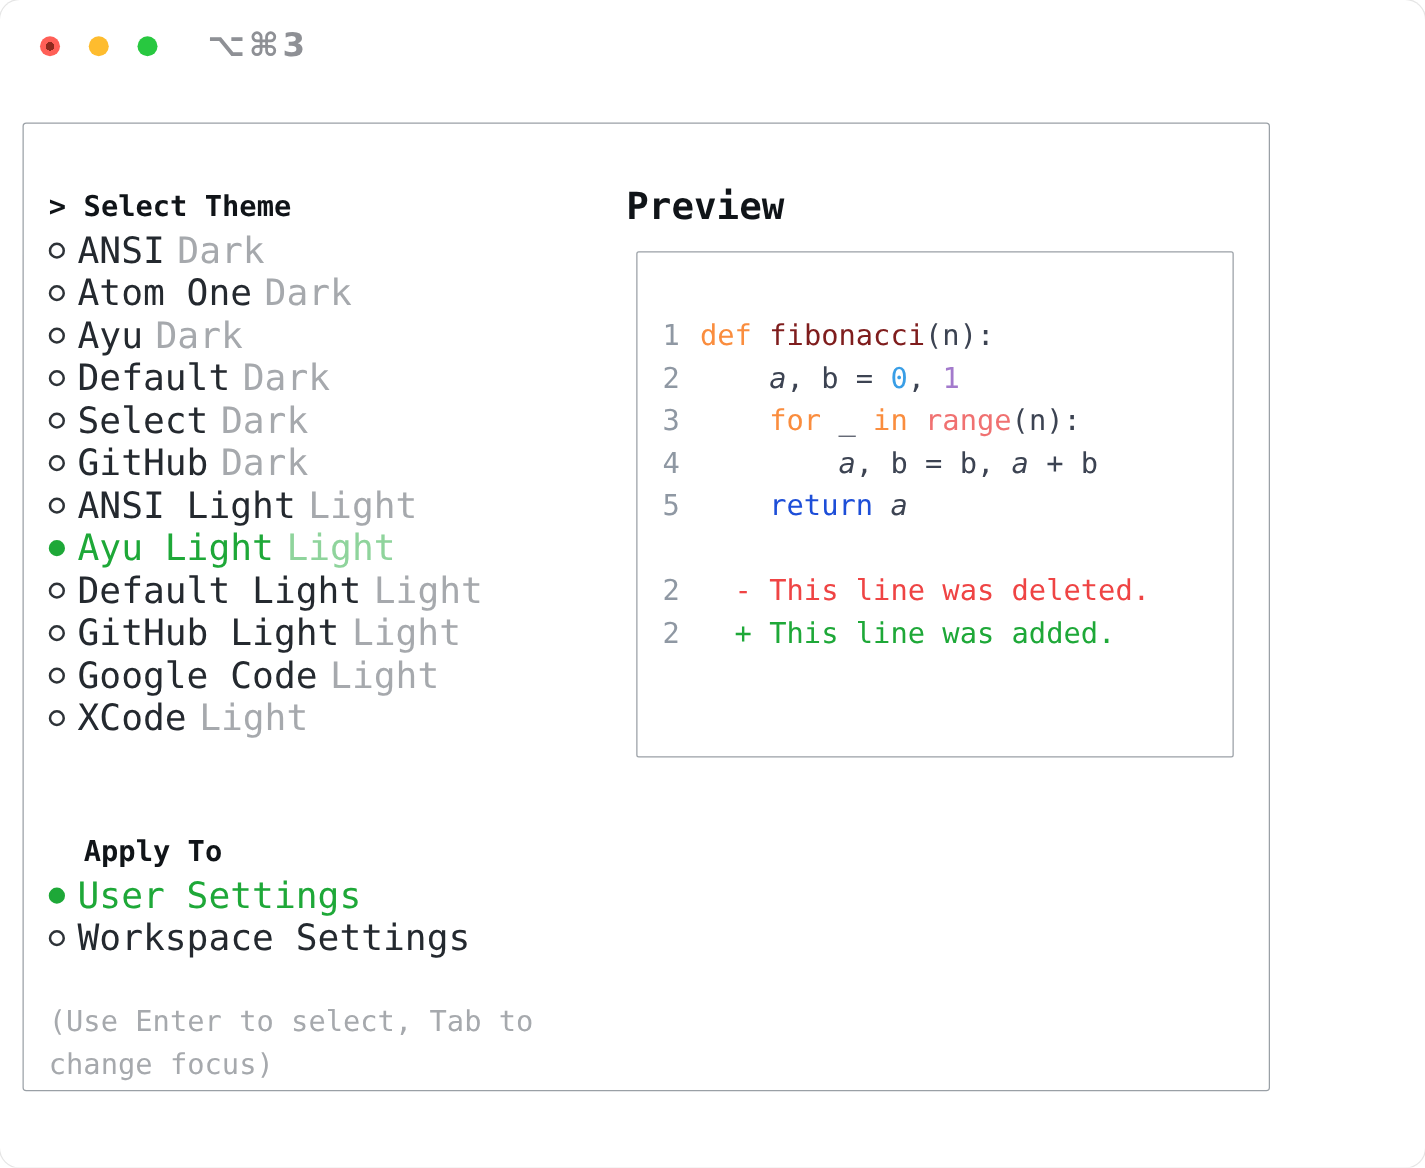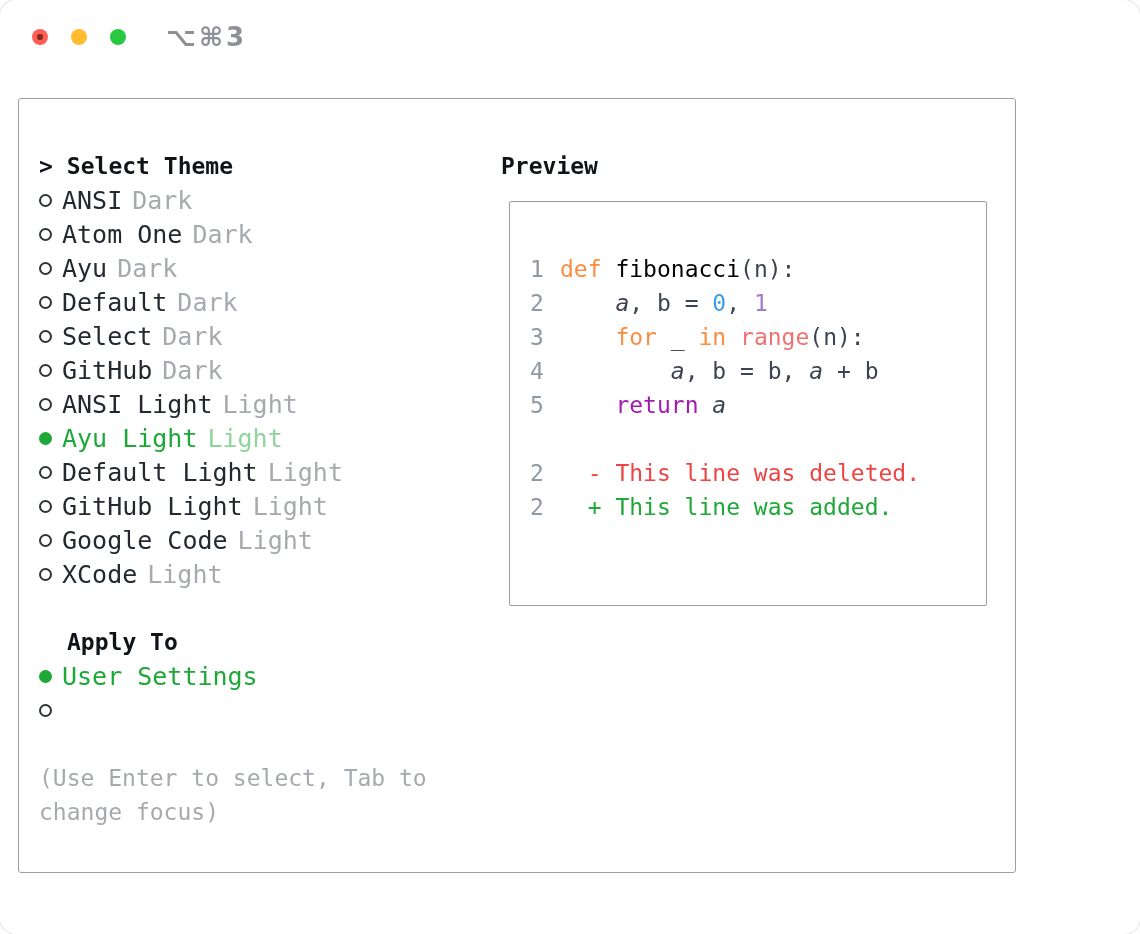--- a/index.html
+++ b/index.html
@@ -41,46 +41,46 @@
   .left-col { position: absolute; left: 20px; top: 50px; width: 430px; }
   .title-line {
     height: 34px; line-height: 34px;
     font-size: 23px; font-weight: bold; color: #101418;
     white-space: pre;
   }
   .title-line .title-text { margin-left: 14px; }
   .row {
     display: flex; align-items: center;
     height: 34px; gap: 10px;
-    font-size: 25px; color: #24292f;
+    font-size: 29px; color: #24292f;
   }
   .radio {
     flex: none;
     width: 13px; height: 13px; border-radius: 50%;
     border: 2.5px solid #2e3338;
     background: transparent;
   }
   .lab { white-space: pre; }
   .variant { white-space: pre; color: #a6a9ad; }
   .spacer { height: 34px; }
   .apply-title {
     height: 34px; line-height: 34px; padding-left: 28px;
-    font-size: 23px; font-weight: bold; color: #101418;
+    font-size: 23px; font-weight: bold; color: #101418; margin-top: 40px;
   }
   .hint {
     margin-top: 34px;
     font-size: 23px; line-height: 34px;
     color: #a6a9ad;
   }
 
   
   .preview-title {
     position: absolute; left: 482px; top: 50px;
     height: 34px; line-height: 34px;
-    font-size: 23px; font-weight: bold; color: #101418;
+    font-size: 30px; font-weight: bold; color: #101418;
   }
   .preview-box {
     position: absolute; left: 490px; top: 102px;
     width: 478px; height: 405px;
     border: 1.5px solid #9aa0a6; border-radius: 2px;
     padding: 50px 0 0 20px;
     background: #ffffff;
   }
   .cline { height: 34px; line-height: 34px; font-size: 23px; white-space: pre; }
   .lineno { display: inline-block; width: 30px; }
@@ -174,35 +174,36 @@
 
       <div class="apply-title">Apply To</div>
 
       <div id="apply-list">
           <div class="row">
             <span class="radio" style="background: rgb(30, 168, 56); border-color: rgb(30, 168, 56);"></span>
             <span class="lab" style="color: rgb(30, 168, 56);">User Settings</span>
           </div>
           <div class="row">
             <span class="radio"></span>
+            <span class="lab">Workspace Settings</span>
           </div>
         </div>
 
       <div class="hint">(Use Enter to select, Tab to change focus)</div>
     </div>
 
     <div class="preview-title">Preview</div>
 
     <div class="preview-box">
       <div id="code-lines">
-          <div class="cline"><span class="lineno" style="color: rgb(143, 152, 163);">1</span><span class="ctext"><span class="tok" style="color: rgb(250, 141, 62);">def</span><span class="tok" style="color: rgb(60, 67, 82);"> </span><span class="tok" style="color: #000000;">fibonacci</span><span class="tok" style="color: rgb(60, 67, 82);">(n):</span></span></div>
+          <div class="cline"><span class="lineno" style="color: rgb(143, 152, 163);">1</span><span class="ctext"><span class="tok" style="color: rgb(250, 141, 62);">def</span><span class="tok" style="color: rgb(60, 67, 82);"> </span><span class="tok" style="color: #7f1d1d;">fibonacci</span><span class="tok" style="color: rgb(60, 67, 82);">(n):</span></span></div>
           <div class="cline"><span class="lineno" style="color: rgb(143, 152, 163);">2</span><span class="ctext"><span class="tok" style="color: rgb(60, 67, 82);">    </span><span class="tok" style="color: rgb(60, 67, 82); font-style: italic;">a</span><span class="tok" style="color: rgb(60, 67, 82);">, b = </span><span class="tok" style="color: rgb(57, 158, 230);">0</span><span class="tok" style="color: rgb(60, 67, 82);">, </span><span class="tok" style="color: rgb(163, 122, 204);">1</span></span></div>
           <div class="cline"><span class="lineno" style="color: rgb(143, 152, 163);">3</span><span class="ctext"><span class="tok" style="color: rgb(60, 67, 82);">    </span><span class="tok" style="color: rgb(250, 141, 62);">for</span><span class="tok" style="color: rgb(60, 67, 82);"> _ </span><span class="tok" style="color: rgb(250, 141, 62);">in</span><span class="tok" style="color: rgb(60, 67, 82);"> </span><span class="tok" style="color: rgb(240, 113, 113);">range</span><span class="tok" style="color: rgb(60, 67, 82);">(n):</span></span></div>
           <div class="cline"><span class="lineno" style="color: rgb(143, 152, 163);">4</span><span class="ctext"><span class="tok" style="color: rgb(60, 67, 82);">        </span><span class="tok" style="color: rgb(60, 67, 82); font-style: italic;">a</span><span class="tok" style="color: rgb(60, 67, 82);">, b = b, </span><span class="tok" style="color: rgb(60, 67, 82); font-style: italic;">a</span><span class="tok" style="color: rgb(60, 67, 82);"> + b</span></span></div>
-          <div class="cline"><span class="lineno" style="color: rgb(143, 152, 163);">5</span><span class="ctext"><span class="tok" style="color: rgb(60, 67, 82);">    </span><span class="tok" style="color: #a21caf; margin-top: 24px;">return</span><span class="tok" style="color: rgb(60, 67, 82);"> </span><span class="tok" style="color: rgb(60, 67, 82); font-style: italic;">a</span></span></div>
+          <div class="cline"><span class="lineno" style="color: rgb(143, 152, 163);">5</span><span class="ctext"><span class="tok" style="color: rgb(60, 67, 82);">    </span><span class="tok" style="color: #1d4ed8; margin-top: 24px;">return</span><span class="tok" style="color: rgb(60, 67, 82);"> </span><span class="tok" style="color: rgb(60, 67, 82); font-style: italic;">a</span></span></div>
         </div>
       <div id="diff-lines">
           <div class="cline"><span class="lineno" style="color: rgb(143, 152, 163);">2</span><span class="ctext" style="color: #ef4444;">  - This line was deleted.</span></div>
           <div class="cline"><span class="lineno" style="color: rgb(143, 152, 163);">2</span><span class="ctext" style="color: rgb(30, 168, 56);">  + This line was added.</span></div>
         </div>
     </div>
 
   </div>
 
 </div>

